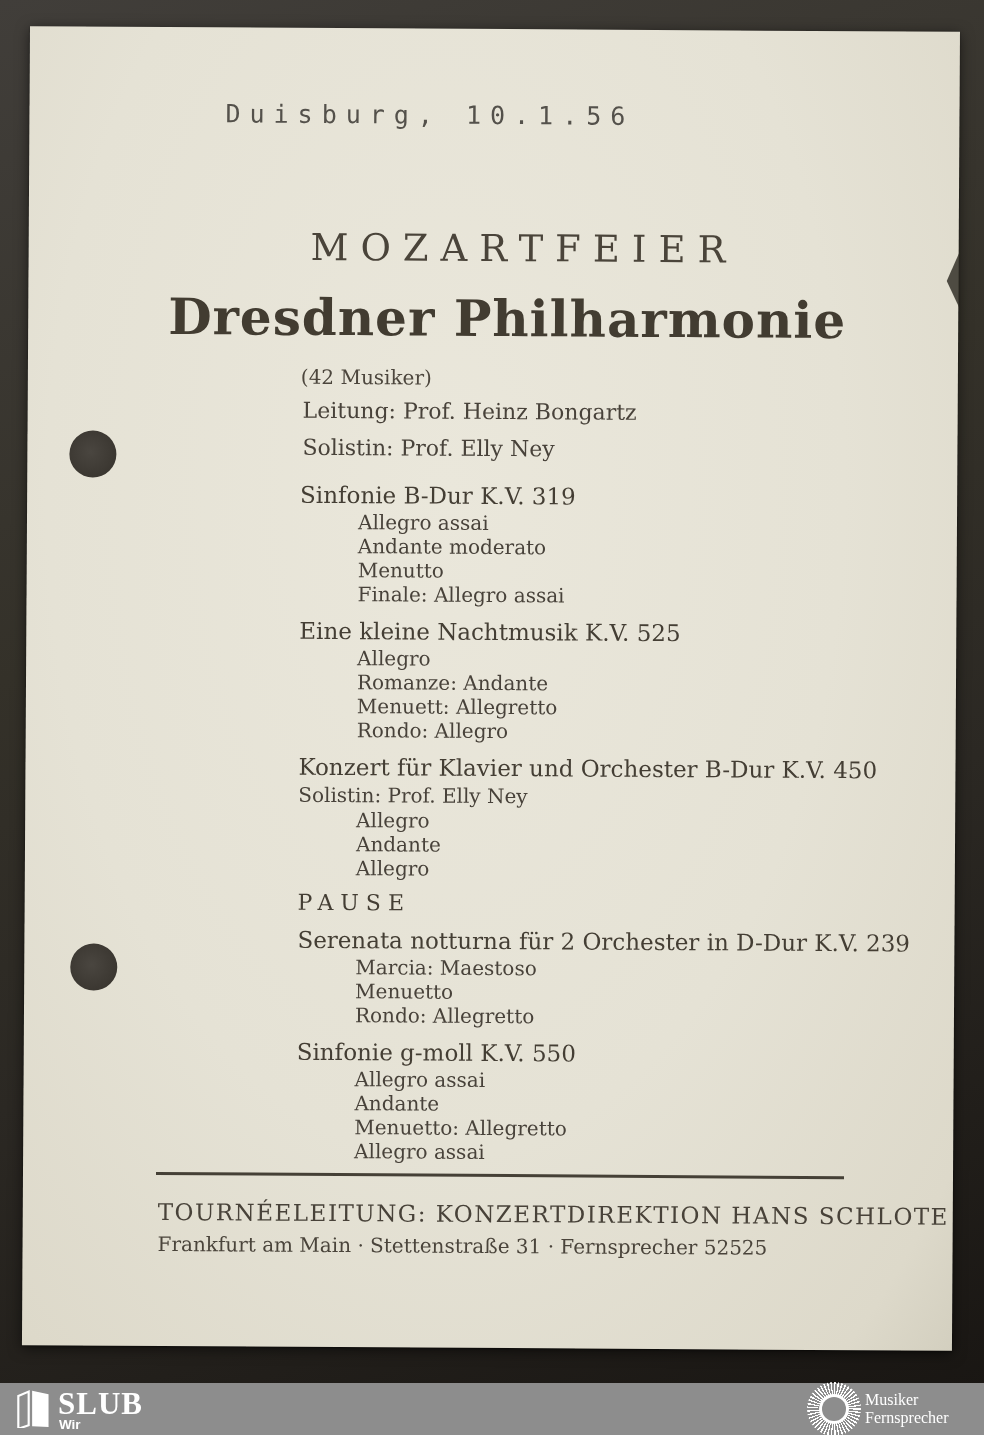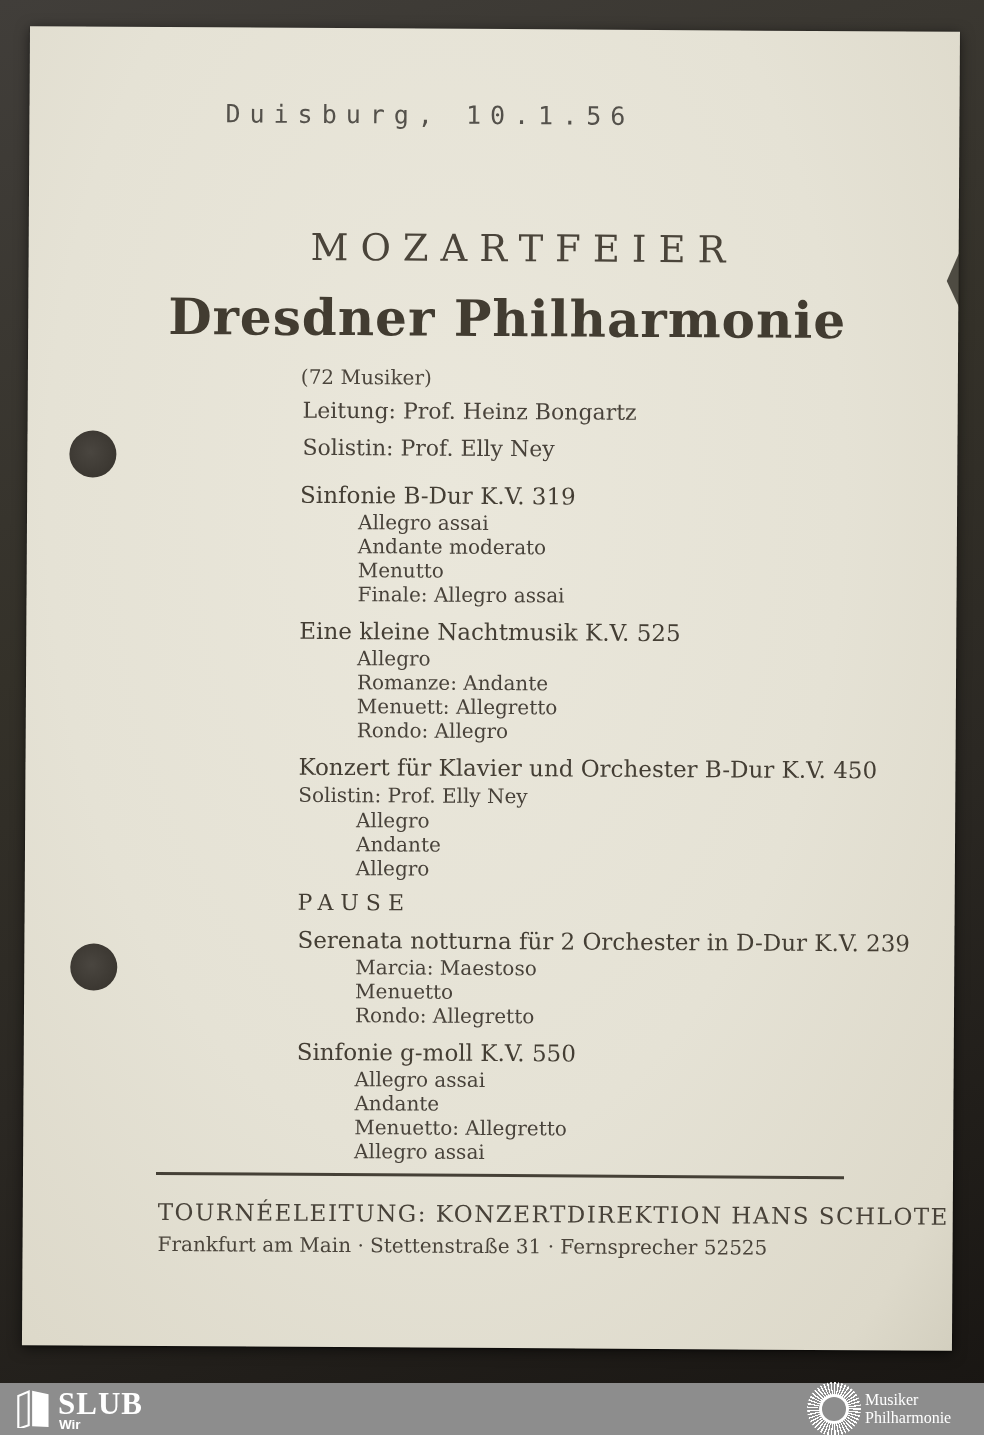--- a/index.html
+++ b/index.html
@@ -122,21 +122,21 @@
 <div class="stage">
 
   <div class="paper">
 
     <div class="stamp-date">Duisburg, 10.1.56</div>
 
     <div class="event-title">MOZARTFEIER</div>
 
     <div class="ensemble-title">Dresdner Philharmonie</div>
 
-    <div class="ensemble-note">(72 Musiker)</div>
+    <div class="ensemble-note">(42 Musiker)</div>
 
     <div class="credits">
       <div>Leitung: Prof. Heinz Bongartz</div>
       <div>Solistin: Prof. Elly Ney</div>
     </div>
 
     <div class="program">
 
       <div class="piece">
         <div class="piece-title">Sinfonie B-Dur K.V. 319</div>
@@ -201,19 +201,19 @@
       <div class="slub-wordmark">SLUB</div>
       <div class="slub-tagline">Wir führen Wissen.</div>
     </div>
 
     <div class="phil-block">
       <div class="sunburst-icon">
         <div class="sunburst-hole"></div>
       </div>
       <div class="phil-wordmark">
         <div>Musiker</div>
-        <div>Philharmonie</div>
+        <div>Fernsprecher</div>
       </div>
     </div>
 
   </div>
 
 </div>
 
 </body></html>

